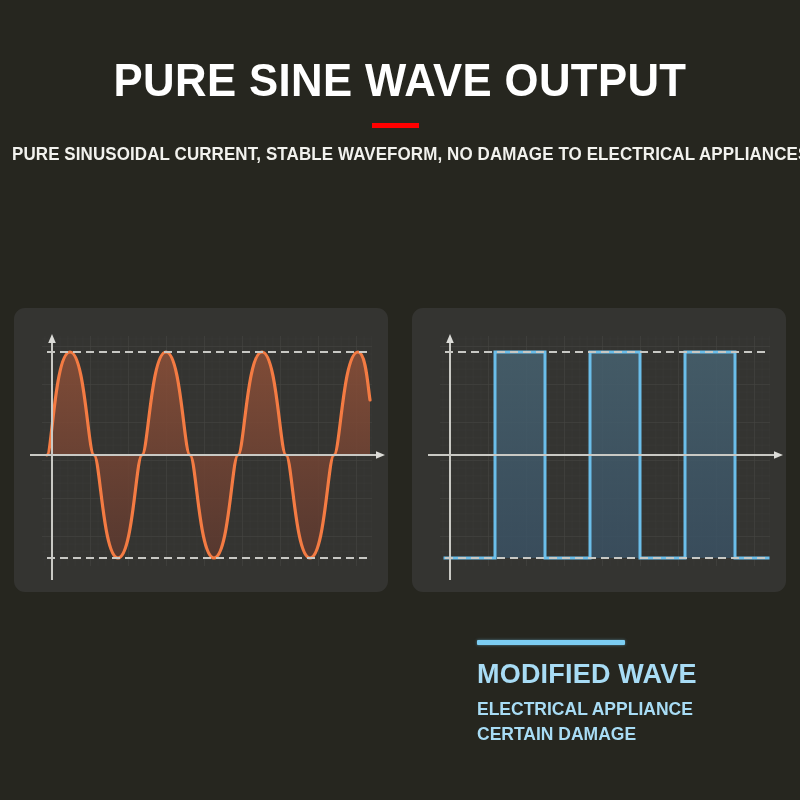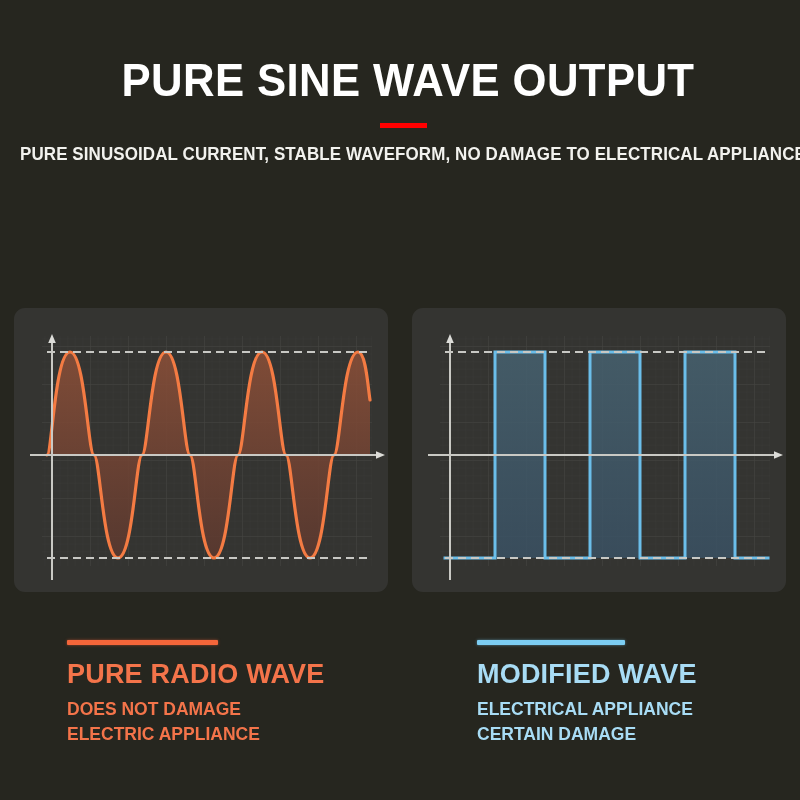--- a/index.html
+++ b/index.html
@@ -13,21 +13,21 @@
     height: 800px;
     background: #26261f;
     overflow: hidden;
     font-family: "Liberation Sans", sans-serif;
     -webkit-font-smoothing: antialiased;
   }
 
   
   #header-block {
     position: absolute;
-    left: 8px;
+    left: 0;
     top: 0;
     width: 688px;
     height: 200px;
   }
   #main-title {
     position: absolute;
     left: 0;
     top: 54px;
     width: 800px;
     text-align: center;
@@ -219,28 +219,20 @@
         <line x1="38" y1="272" x2="38" y2="33" stroke="#c9c9c4" stroke-width="2"></line>
         <polygon points="38,26 34.2,35 41.8,35" fill="#dcdcd8"></polygon>
       </g>
       <g>
         <line x1="16" y1="147" x2="364" y2="147" stroke="#c9c9c4" stroke-width="2"></line>
         <polygon points="371,147 362,143.2 362,150.8" fill="#dcdcd8"></polygon>
       </g>
     </svg>
   </div>
 
-  <div class="caption-col" id="caption-left">
-    <div class="accent-bar" id="accent-left"></div>
-    <div class="caption-head">PURE RADIO WAVE</div>
-    <div class="caption-sub">
-      <div class="caption-line">DOES NOT DAMAGE</div>
-      <div class="caption-line">ELECTRIC APPLIANCE</div>
-    </div>
-  </div>
 
   <div class="caption-col" id="caption-right">
     <div class="accent-bar" id="accent-right"></div>
     <div class="caption-head">MODIFIED WAVE</div>
     <div class="caption-sub">
       <div class="caption-line">ELECTRICAL APPLIANCE</div>
       <div class="caption-line">CERTAIN DAMAGE</div>
     </div>
   </div>
 

